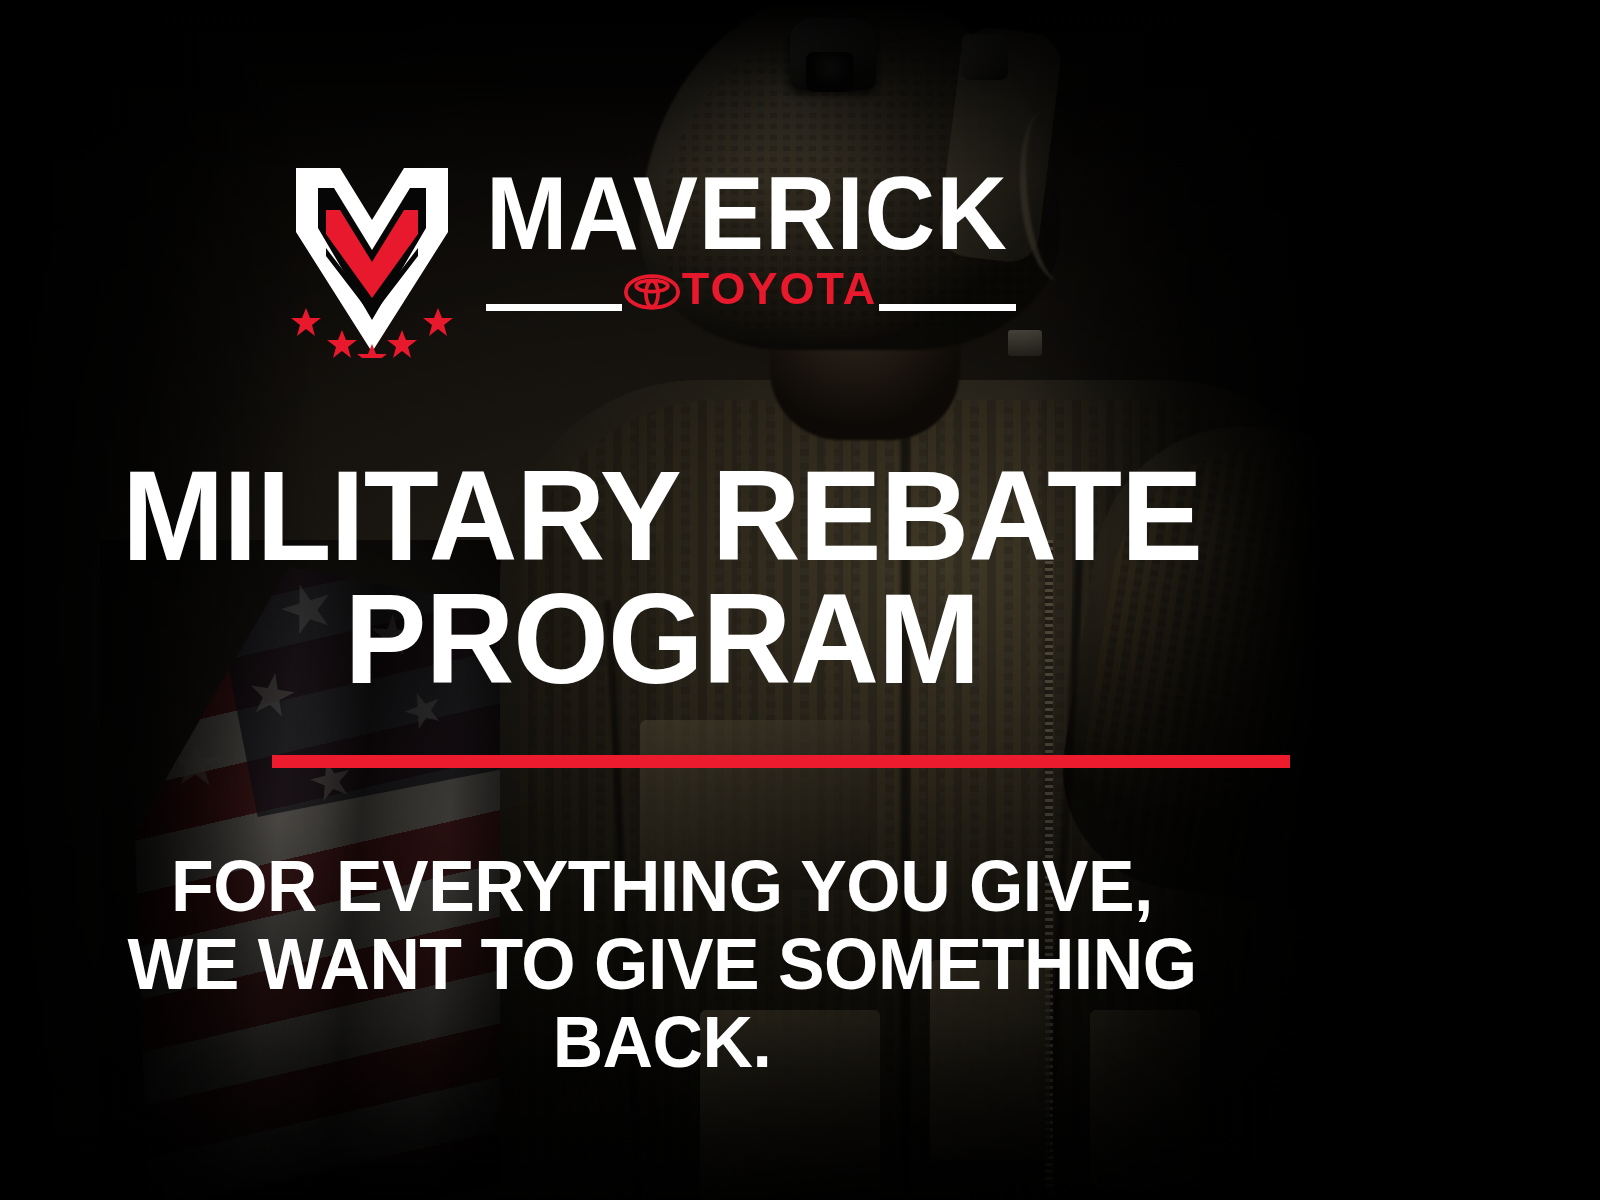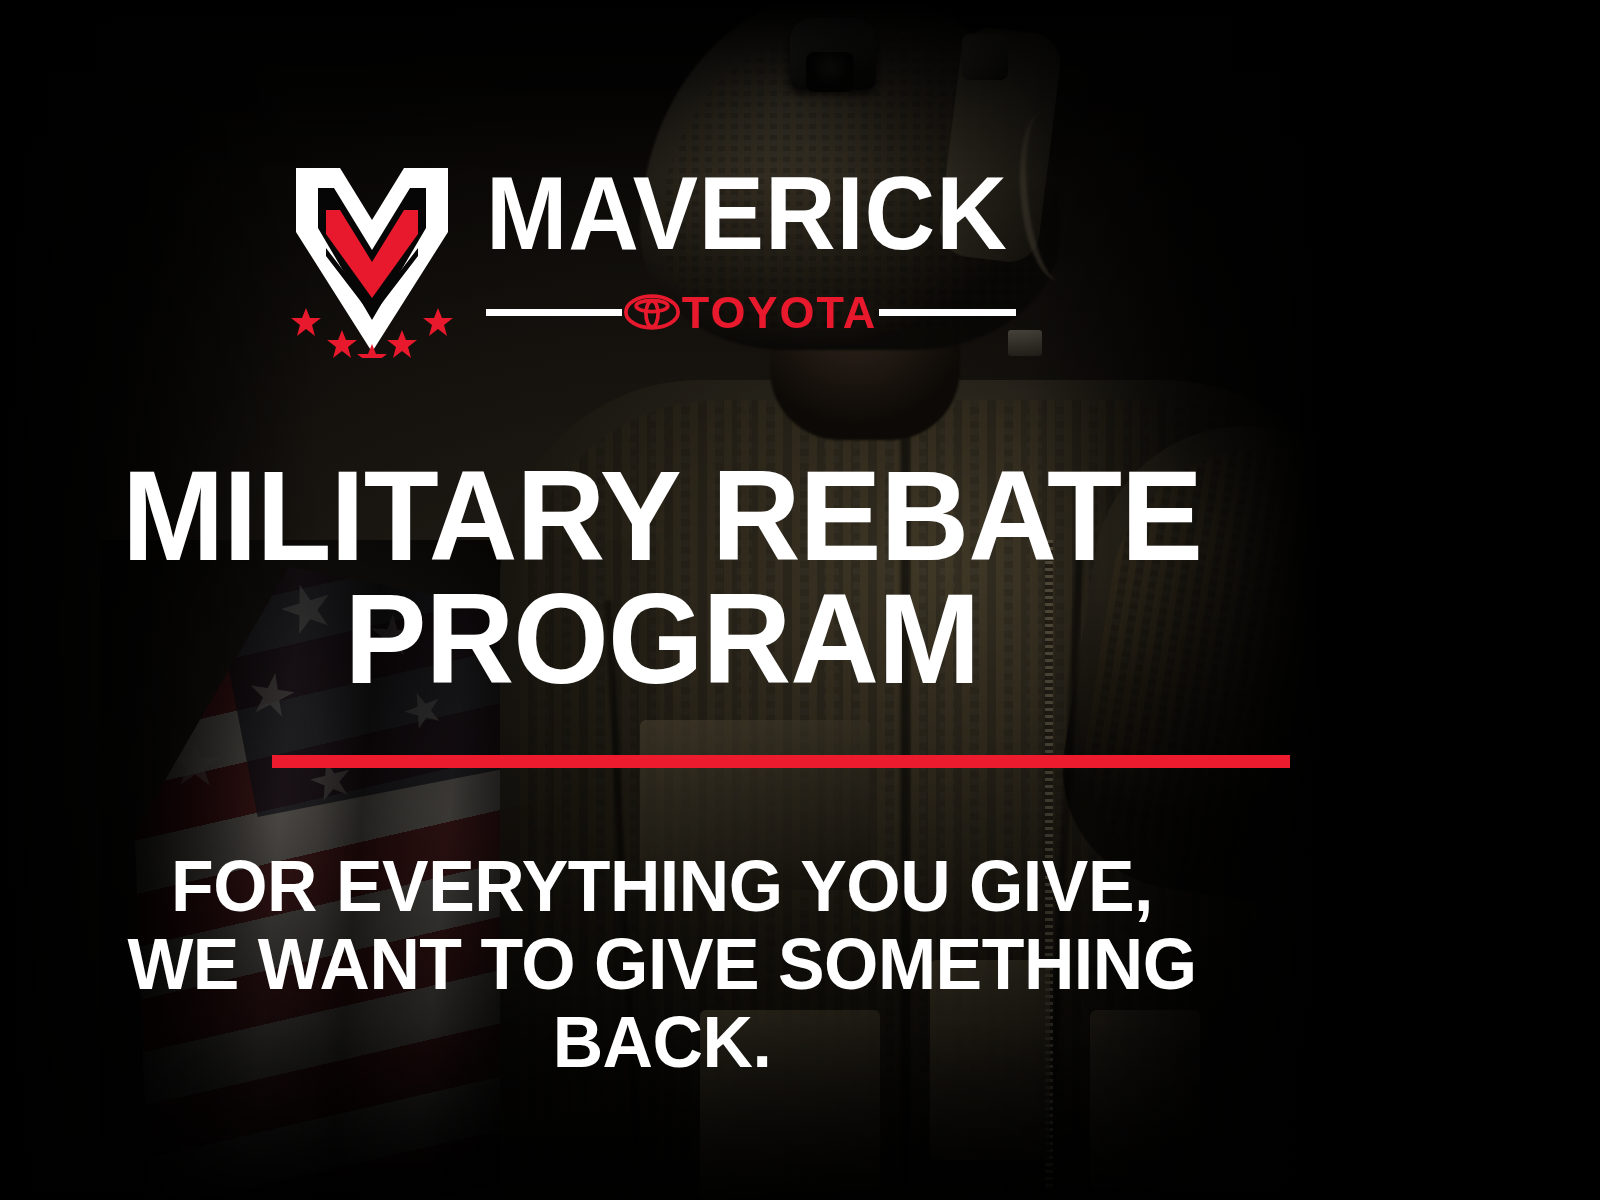--- a/index.html
+++ b/index.html
@@ -215,22 +215,22 @@
     font-size:104px;
     font-weight:700;
     color:#ffffff;
     letter-spacing:1px;
     line-height:.92;
     transform: scaleX(.94);
     transform-origin:left center;
     white-space:nowrap;
   }
   .toyota-row{
-    display:flex; align-items:center; gap:2px;
-    margin-top:28px; width:530px;
+    display:flex; align-items:flex-end; gap:2px;
+    margin-top:4px; width:530px;
   }
   .rule{ height:7px; background:#ffffff; flex:1 1 auto; min-width:30px; }
   .toyota-emblem{ width:56px; height:38px; flex:0 0 auto; }
   .toyota-text{
     font-size:45px; font-weight:700; color:#E8192C; letter-spacing:2px;
     line-height:1; white-space:nowrap; transform:scaleX(1.0);
   }
 
   .headline{
     position:absolute; left:0; top:455px; width:100%;

